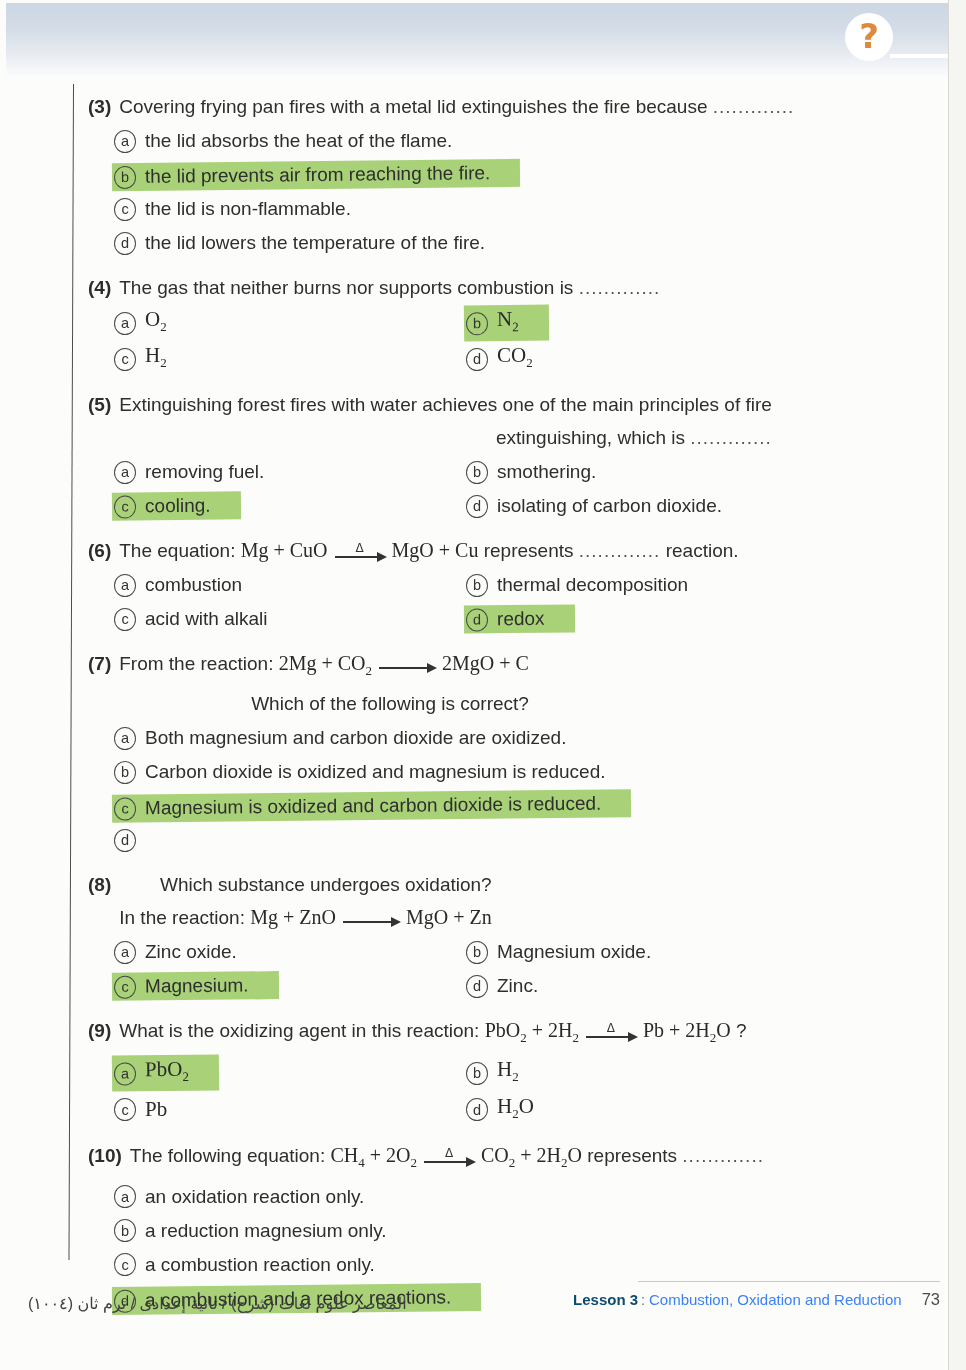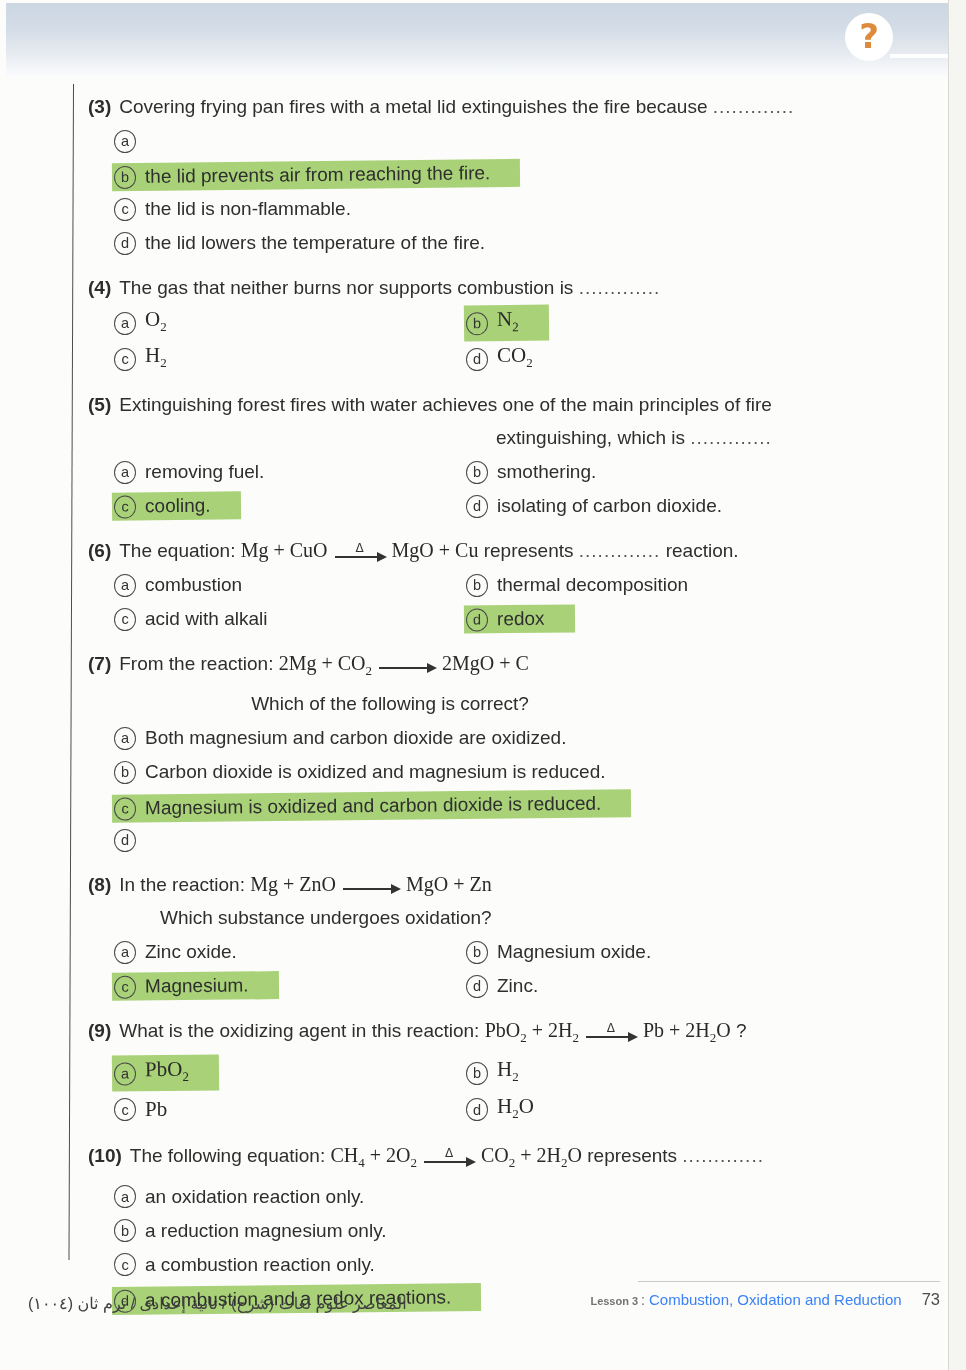--- a/index.html
+++ b/index.html
@@ -81,21 +81,21 @@
   
   .footer-left{
     position:absolute; left:28px; top:1294px; direction:rtl;
     font-size:16px; color:#3f3f3f;
   }
   .footer-right{
     position:absolute; right:26px; top:1281px; width:302px;
     border-top:1.4px solid #c9c9c6; padding-top:8px;
     display:flex; align-items:baseline; justify-content:flex-end; white-space:nowrap;
   }
-  .lesson-label{ color:#737373; font-weight:700; font-size:11px; }
+  .lesson-label{ color:#0c4a6e; font-weight:700; font-size:15px; }
   .lesson-sep{ color:#6b6b6b; font-size:14px; margin:0 4px 0 3px; }
   .lesson-title{ color:#3b82f6; font-size:15px; }
   .pg-divider{ width:1px; height:17px; background:#bdbdbd; margin:0 10px; align-self:center; }
   .page-number{ color:#4c4c4c; font-size:16.5px; }
 </style>
 </head>
 <body>
 
 <div class="header-band"></div>
 <div class="help-badge">
@@ -111,20 +111,21 @@
       <div class="stem">
         <span class="qnum">(3)</span>
         <div class="stem-body">
           <div class="stem-line">Covering frying pan fires with a metal lid extinguishes the fire because <span class="dots">.............</span></div>
         </div>
       </div>
       <div class="opts">
         <div class="opt">
           <span class="opt-wrap">
             <span class="opt-circle">a</span>
+            <span class="opt-text">the lid absorbs the heat of the flame.</span>
           </span>
         </div>
         <div class="opt">
           <span class="opt-wrap hl">
             <span class="opt-circle">b</span>
             <span class="opt-text">the lid prevents air from reaching the fire.</span>
           </span>
         </div>
         <div class="opt">
           <span class="opt-wrap">
@@ -279,24 +280,24 @@
           <span class="opt-wrap">
             <span class="opt-circle">d</span>
           </span>
         </div>
       </div>
     </div>
     <div class="question">
       <div class="stem">
         <span class="qnum">(8)</span>
         <div class="stem-body">
+          <div class="stem-line">Which substance undergoes oxidation?</div>
           <div class="stem-line">In the reaction: <span class="fm">Mg + ZnO<span class="arrow plain">
                 <span class="shaft"></span>
               </span>MgO + Zn</span></div>
-          <div class="stem-line">Which substance undergoes oxidation?</div>
         </div>
       </div>
       <div class="opts grid">
         <div class="opt">
           <span class="opt-wrap">
             <span class="opt-circle">a</span>
             <span class="opt-text">Zinc oxide.</span>
           </span>
         </div>
         <div class="opt">

